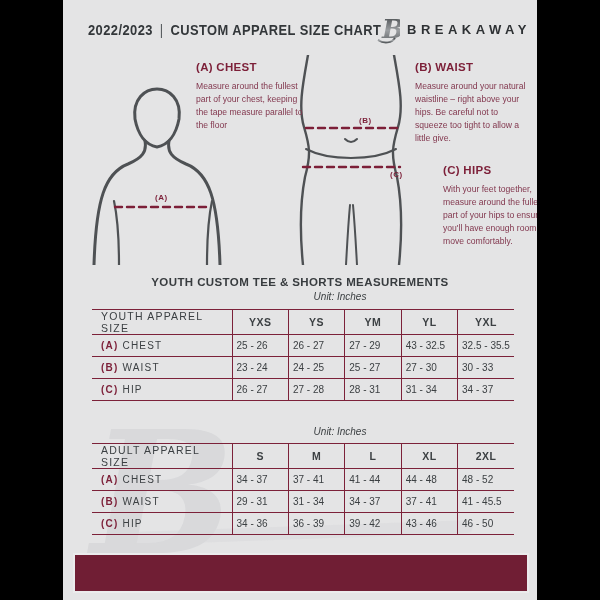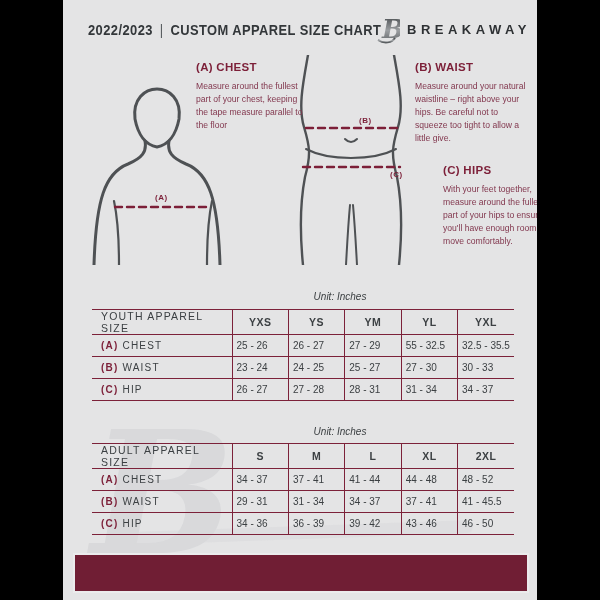--- a/index.html
+++ b/index.html
@@ -119,39 +119,40 @@
     <div class="guide" style="left:352px; top:164px; width:114px;margin-left:28px;">
       <h3>(C) HIPS</h3>
       <p>With your feet together, measure around the fullest part of your hips to ensure you'll have enough room to move comfortably.</p>
     </div>
 
     <div class="watermark">
       <span class="watermark-letter">B</span>
       <span class="watermark-swoosh"></span>
     </div>
 
+    <div class="sec-title" style="top:276px;">YOUTH CUSTOM TEE &amp; SHORTS MEASUREMENTS</div>
     <div class="sec-unit" style="top:291px;">Unit: Inches</div>
     <table class="size-table" style="top:309px;">
         <thead>
           <tr>
             <th class="label-col">YOUTH APPAREL SIZE</th>
             <th>YXS</th>
             <th>YS</th>
             <th>YM</th>
             <th>YL</th>
             <th>YXL</th>
           </tr>
         </thead>
         <tbody>
           <tr>
             <td class="label-col"><span class="prefix">(A)</span> CHEST</td>
             <td>25 - 26</td>
             <td>26 - 27</td>
             <td>27 - 29</td>
-            <td>55 - 32.5</td>
+            <td>43 - 32.5</td>
             <td>32.5 - 35.5</td>
           </tr>
           <tr>
             <td class="label-col"><span class="prefix">(B)</span> WAIST</td>
             <td>23 - 24</td>
             <td>24 - 25</td>
             <td>25 - 27</td>
             <td>27 - 30</td>
             <td>30 - 33</td>
           </tr>

